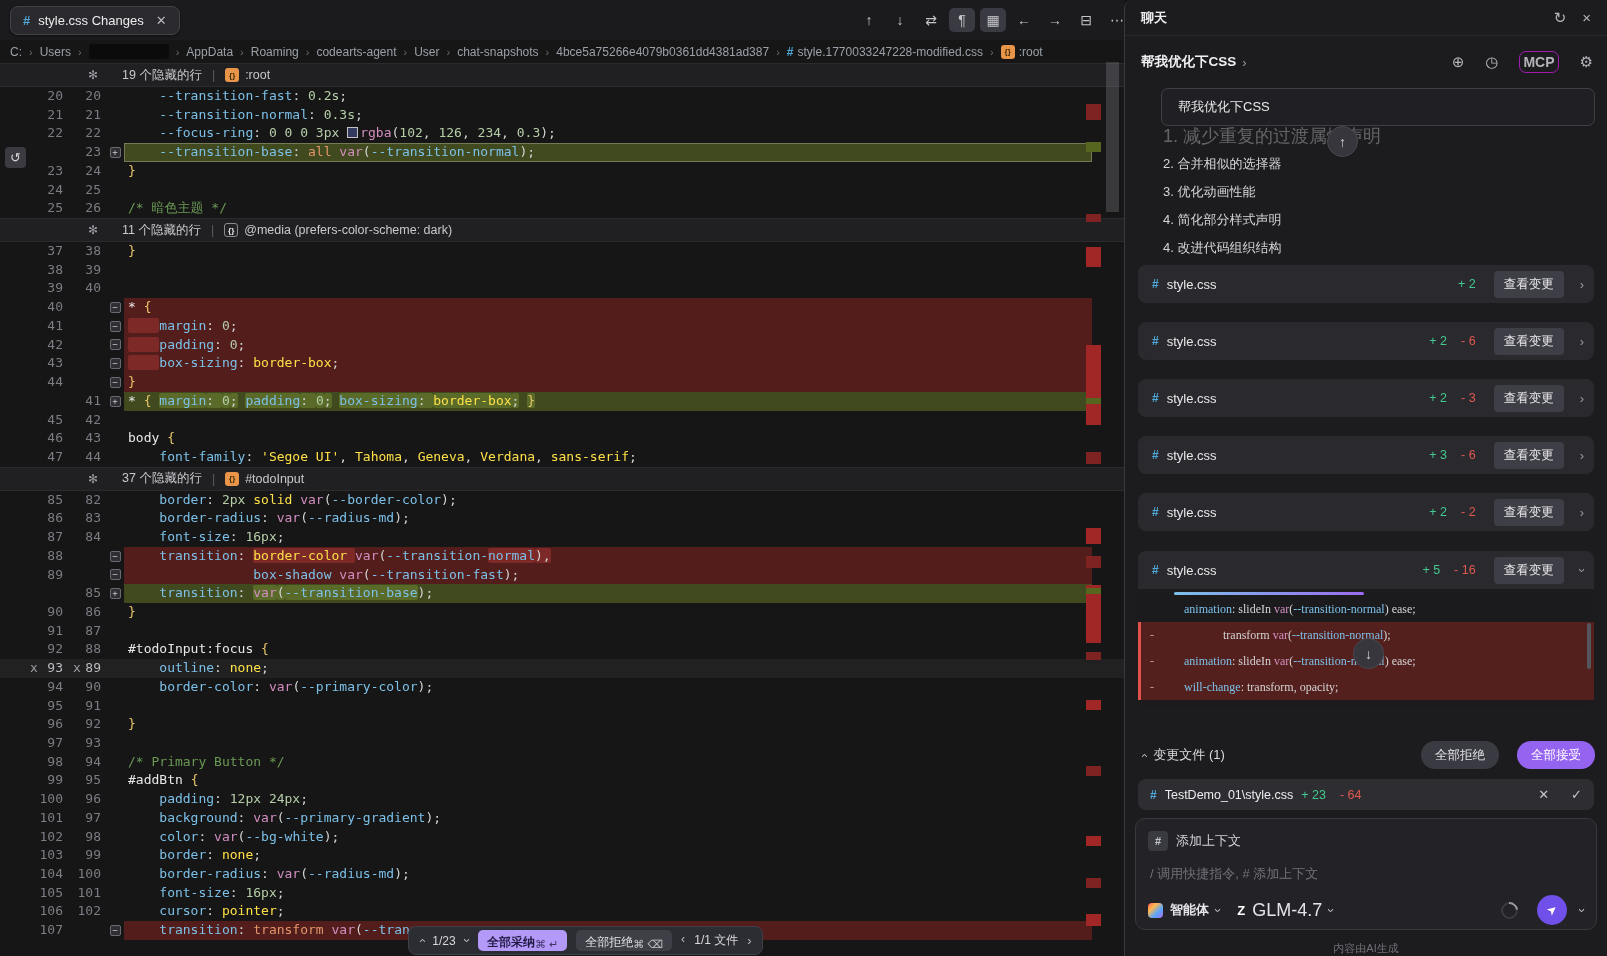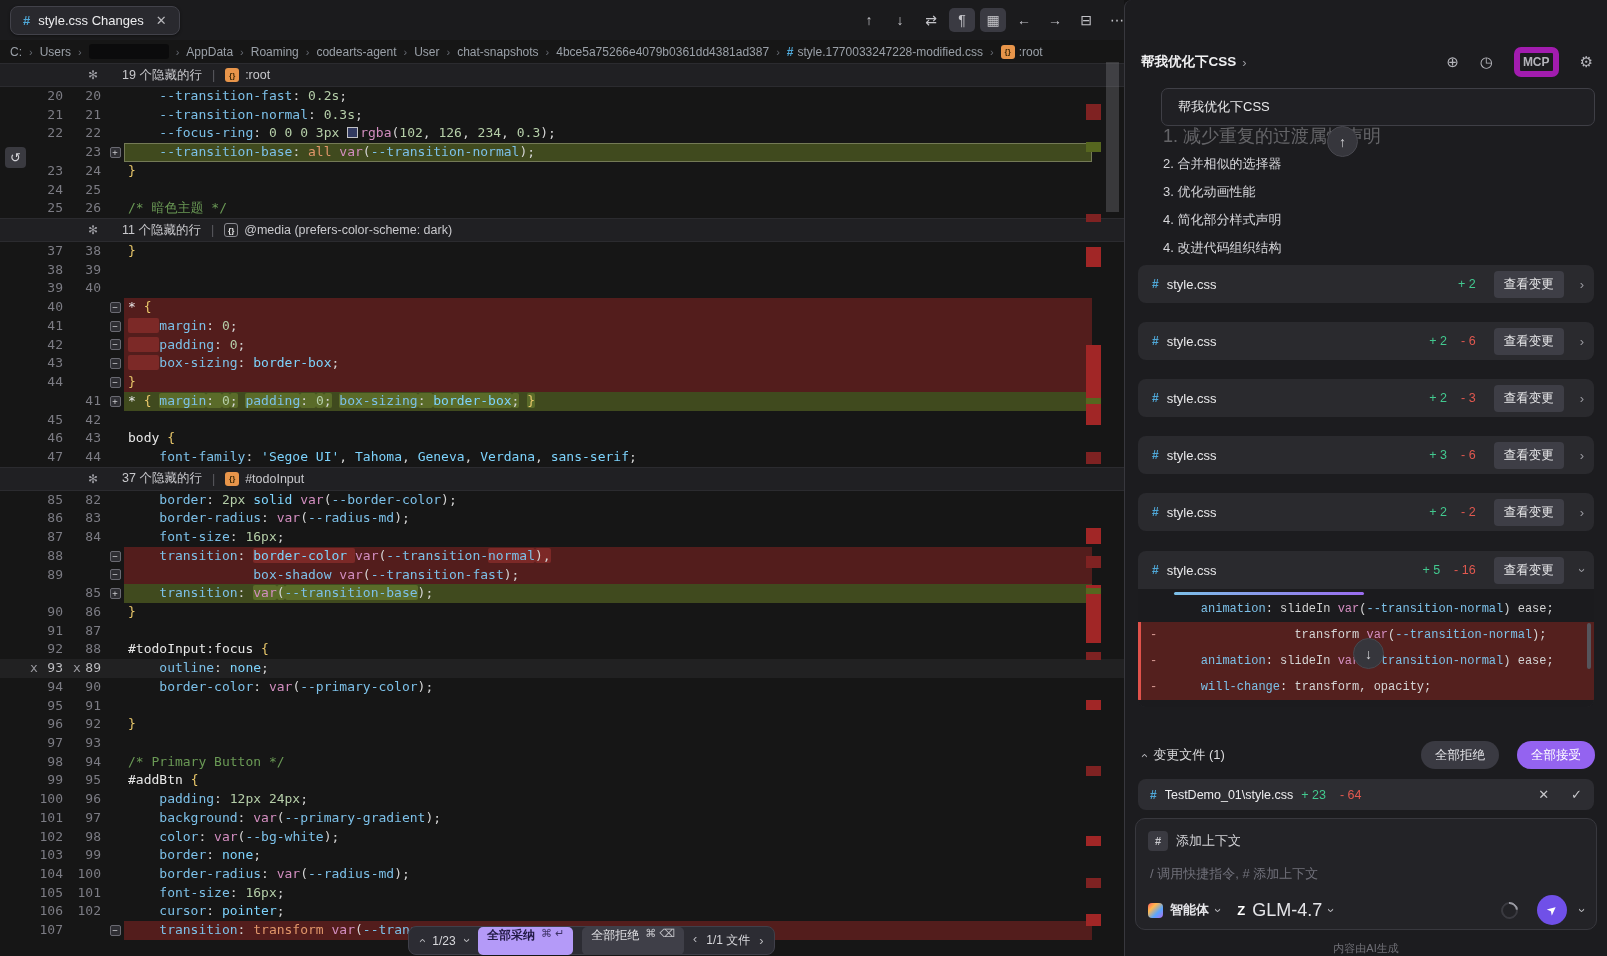--- a/index.html
+++ b/index.html
@@ -45,55 +45,55 @@
   .crow.active .g-old,.crow.active .g-new,.crow.active .g-mk{background:#212122;color:#bcbcc0}
   .xm{position:absolute;color:#9a9aa0}
   .g-old .xm{left:30px}.g-new .xm{left:1px}
   .hrow{display:flex;align-items:center;height:24px;background:#202023;border-top:1px solid #2b2b2f;
         border-bottom:1px solid #2b2b2f;box-sizing:border-box;font-size:12.5px;color:#c9c9cd;
         padding-left:88px;gap:10px}
   .h-ico{color:#9a9aa0;font-size:12px;width:24px}
   .h-sep{color:#5a5a60}
   .h-label{display:flex;align-items:center;gap:6px}
   
-  .tk-x{color:#d4d4d4}.tk-p{color:#7cc0e8}.tk-n{color:#b5cea8}.tk-s{color:#7dd3fc}
+  .tk-x{color:#d4d4d4}.tk-p{color:#7cc0e8}.tk-n{color:#b5cea8}.tk-s{color:#fde047}
   .tk-f{color:#d38ec0}.tk-k{color:#e0966a}.tk-b{color:#e8c76a}.tk-sel{color:#e8e8e8}.tk-c{color:#6a9955}
   .tk-hlg{background:#5a6b29;border-radius:2px}
   .tk-hlr{background:#7c2927;border-radius:2px}
   .tk-sw{display:inline-block;width:11px;height:11px;border:1px solid #c2c2c6;background:rgba(102,126,234,.35);
          vertical-align:-1px;margin-right:2px;box-sizing:border-box}
   .undo{position:absolute;left:5px;top:147px;width:21px;height:21px;border-radius:4px;background:#3a3a40;
         color:#d2d2d6;display:flex;align-items:center;justify-content:center;font-size:13px;z-index:4}
   .ruler{position:absolute;left:1086px;top:0;width:15px;height:956px}
   .rmark{position:absolute;left:0;width:15px}
   .vthumb{position:absolute;left:1106px;top:62px;width:13px;height:150px;background:rgba(140,140,145,.3)}
   
   .dtb{position:absolute;left:408px;top:926px;height:29px;background:#2c2c33;border:1px solid #40404a;
        border-radius:8px;display:flex;align-items:center;gap:9px;padding:0 10px;z-index:6;
        font-size:12px;color:#d8d8dc;box-sizing:border-box}
-  .pill{height:28px;border-radius:5px;display:flex;align-items:flex-start;gap:6px;padding:0 9px;font-size:12px}
+  .pill{height:21px;border-radius:5px;display:flex;align-items:flex-end;padding:0 9px;font-size:12px}
   .pill.acc{background:#b49af8;color:#221a45;font-weight:bold}
   .pill.rej{background:#3f3f48;color:#e2e2e6}
   .keys{opacity:.8;font-size:11px;font-weight:normal}
   .chev{display:inline-block;color:#b8b8bd;font-size:13px;line-height:1}
   .chev.up{transform:rotate(-90deg)} .chev.down{transform:rotate(90deg)}
   
   .chat{position:absolute;left:1124px;top:0;width:483px;height:956px;background:#1c1c1f;
         border-left:1px solid #38383e;border-top-left-radius:8px;box-sizing:border-box}
   .ch-head{position:absolute;top:0;left:0;right:0;height:36px;display:flex;align-items:center;
            padding:0 16px 0 16px;border-bottom:1px solid #2a2a2e;box-sizing:border-box}
   .ch-title{color:#ececee;font-size:13px;font-weight:bold}
   .ch-head .sp{flex:1}
   .hicon{color:#b4b4ba;font-size:15px;margin-left:16px}
   .ch-session{position:absolute;top:48px;left:16px;right:14px;height:28px;display:flex;align-items:center;gap:6px}
   .sess-ttl{color:#f0f0f2;font-size:13.5px;font-weight:bold}
   .sess-chev{color:#9a9aa0;font-size:13px}
   .ch-session .sp{flex:1}
   .sicon{color:#b4b4ba;font-size:15px;margin-left:15px}
-  .mcp{font-size:12px;font-weight:bold;color:#b4b4ba;border:6px solid #a21caf;border-radius:7px;padding:2px 3px;margin-left:15px}
+  .mcp{font-size:14px;font-weight:bold;color:#b4b4ba;border:1px solid #a21caf;border-radius:7px;padding:2px 3px;margin-left:15px}
   .bubble{position:absolute;top:88px;left:36px;right:12px;height:38px;background:#202024;
           border:1px solid #3f3f46;border-radius:7px;display:flex;align-items:center;padding-left:16px;
           color:#e8e8ea;font-size:13px;box-sizing:border-box}
   .faded-item{position:absolute;top:124px;left:38px;color:#cfcfd4;opacity:.4;font-size:18px}
   .ai-list{position:absolute;top:150px;left:38px;right:16px}
   .ai-list div{height:28px;line-height:28px;color:#d6d6da;font-size:13px}
   .fab{position:absolute;width:31px;height:31px;border-radius:50%;background:#36363c;border:1px solid #48484f;
        display:flex;align-items:center;justify-content:center;color:#d4d4d8;font-size:14px;box-sizing:border-box;z-index:5}
   .fab.top{left:202px;top:126px}
   .fab.dn{left:228px;top:638px}
@@ -106,21 +106,21 @@
   .plus{color:#42c98f;font-size:12.5px}
   .minus{color:#e0584f;font-size:12.5px;margin-left:6px}
   .viewbtn{background:#3e3e46;border-radius:4px;color:#e8e8ea;font-size:12.5px;padding:5px 10px;margin-left:10px}
   .fchev{color:#9a9aa0;font-size:13px;margin-left:8px}
   .xcard{position:absolute;top:551px;left:13px;right:13px;height:156px;background:#2a2a2e;border-radius:8px;overflow:hidden}
   .xhead{height:38px;display:flex;align-items:center;gap:8px;padding:0 10px 0 14px;box-sizing:border-box}
   .xcode{position:relative;height:118px;background:#1b1b1e;overflow:hidden}
   .sliver{height:7px;overflow:hidden}
   .sliver i{display:block;margin:3px 0 0 36px;width:190px;height:3px;
             background:linear-gradient(90deg,#7cc0e8,#9a6cf0);border-radius:2px}
-  .xrow{position:relative;height:26px;line-height:26px;font-family:Liberation Mono, monospace;font-size:12px;
+  .xrow{position:relative;height:26px;line-height:26px;font-family:Liberation Serif, serif;font-size:12px;
         white-space:pre;padding-left:34px;color:#d4d4d4;overflow:hidden;box-sizing:border-box}
   .xrow.del{background:#54201e;border-left:3px solid #e0524b;padding-left:31px}
   .xrow .mins{position:absolute;left:9px;color:#d89a94}
   .xthumb{position:absolute;right:3px;top:34px;width:4px;height:46px;background:#55555c;border-radius:2px}
   .chg-head{position:absolute;top:740px;left:16px;right:12px;height:30px;display:flex;align-items:center;gap:8px}
   .chg-ttl{color:#dcdcde;font-size:13px}
   .chg-head .sp{flex:1}
   .rpill{height:28px;border-radius:14px;display:flex;align-items:center;padding:0 14px;font-size:12.5px}
   .rpill.rej{background:#3a3a42;color:#e4e4e8;margin-right:10px}
   .rpill.acc{background:#9463f0;color:#fff}
@@ -559,20 +559,26 @@
       <span>全部拒绝</span>
       <span class="keys">⌘ ⌫</span>
     </span>
     <span class="chev" style="transform:rotate(180deg)">›</span>
     <span>1/1 文件</span>
     <span class="chev">›</span>
   </div>
 </div>
 
 <div class="chat">
+  <div class="ch-head">
+    <span class="ch-title">聊天</span>
+    <span class="sp"></span>
+    <span class="hicon">↻</span>
+    <span class="hicon">×</span>
+  </div>
   <div class="ch-session">
     <span class="sess-ttl">帮我优化下CSS</span>
     <span class="sess-chev">›</span>
     <span class="sp"></span>
     <span class="sicon">⊕</span>
     <span class="sicon">◷</span>
     <span class="mcp">MCP</span>
     <span class="sicon">⚙</span>
   </div>
   <div class="bubble">

